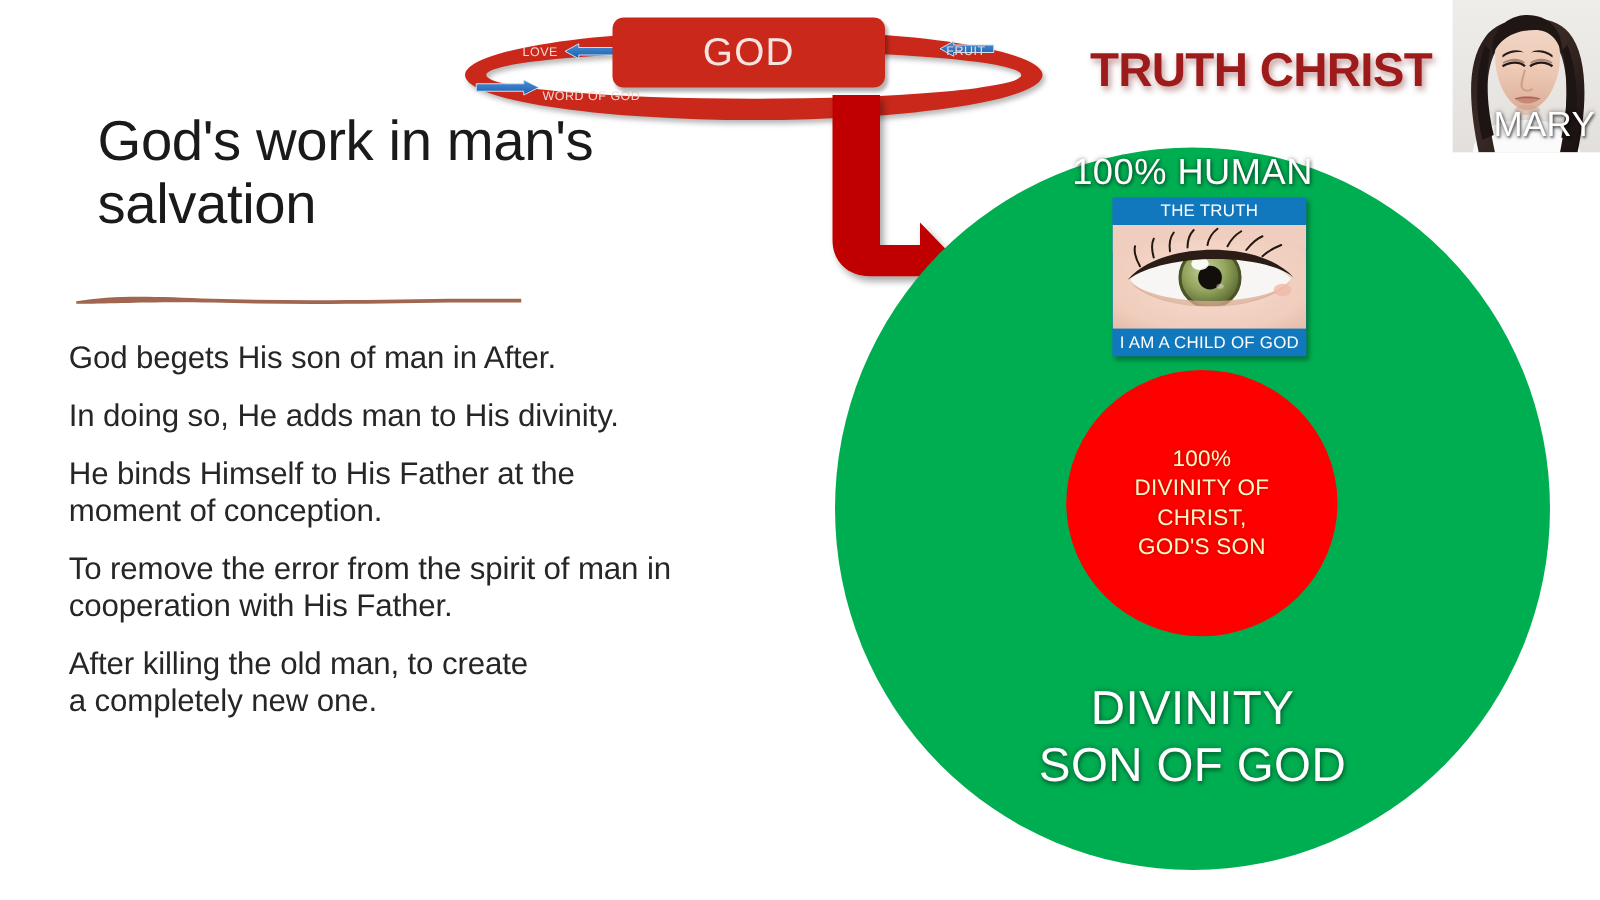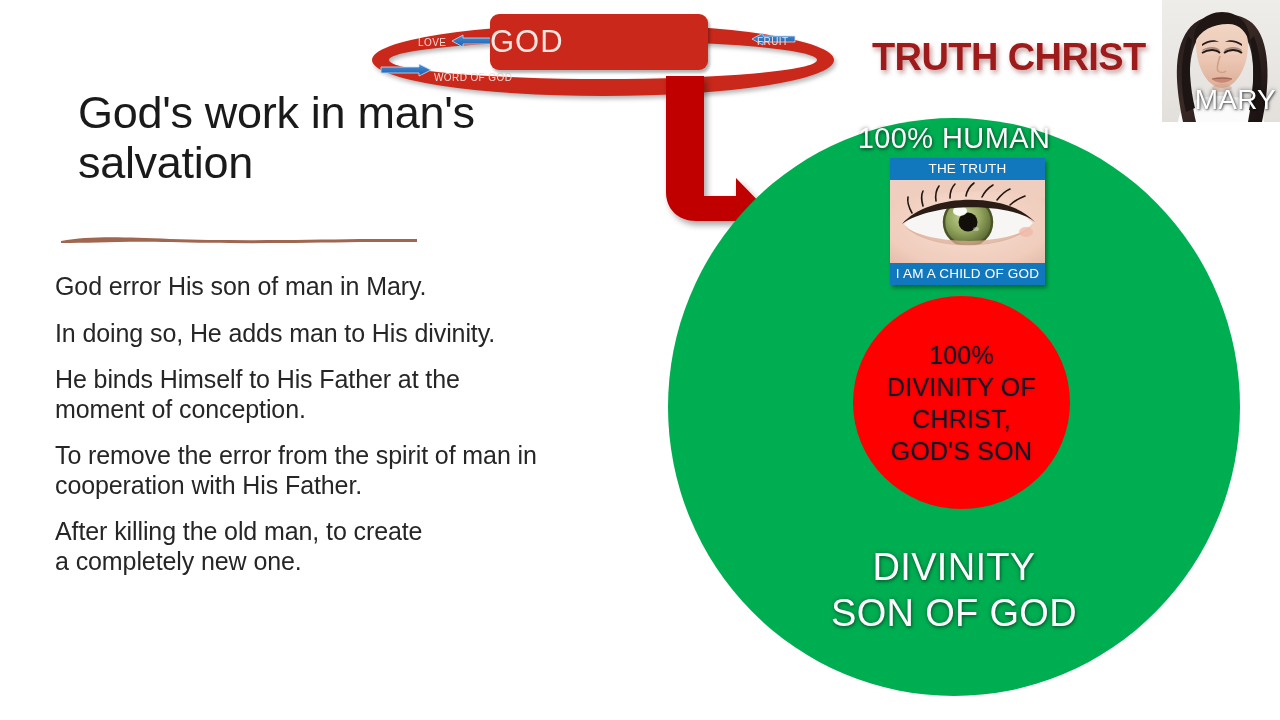--- a/index.html
+++ b/index.html
@@ -80,21 +80,21 @@
     position: absolute;
     left: 118px;
     top: 8px;
     width: 218px;
     height: 56px;
     background: #C9281A;
     border-radius: 9px;
     box-shadow: 2px 3px 3px rgba(0,0,0,0.30);
     display: flex;
     align-items: center;
-    justify-content: flex-start;
+    justify-content: center;
   }
   #god-label {
     color: #f6e4e0;
     font-size: 31px;
     letter-spacing: 1px;
   }
   .ring-label {
     position: absolute;
     color: #f3d9d4;
     font-size: 10px;
@@ -175,22 +175,22 @@
     width: 217px;
     height: 213px;
     border-radius: 50%;
     background: #FF0000;
     display: flex;
     flex-direction: column;
     align-items: center;
     justify-content: center;
   }
   .red-line {
-    color: #0f172a;
-    font-size: 25px;
+    color: #fef9c3;
+    font-size: 18px;
     line-height: 1.28;
     text-align: right;
     letter-spacing: 0.2px;
     text-shadow: 0 0 3px rgba(120,0,0,0.5);
   }
 
   
   #firstborn-block {
     position: absolute;
     left: 668px;
@@ -251,21 +251,21 @@
   <div id="title-block">
     <div class="slide-title">God's work in man's
 salvation</div>
   </div>
 
   <svg id="title-rule" viewBox="0 0 358 10" preserveAspectRatio="none">
     <path d="M1,7 C30,2 60,3 110,5 C170,7 240,6 300,5 C325,5 345,5 357,5 L357,8 C345,8 325,8 300,8 C240,9 170,10 110,8 C60,7 30,9 1,9 Z" fill="#A0664F"></path>
   </svg>
 
   <div id="body-block">
-    <div class="body-line">God error His son of man in Mary.</div>
+    <div class="body-line">God begets His son of man in After.</div>
     <div class="body-line">In doing so, He adds man to His divinity.</div>
     <div class="body-line">He binds Himself to His Father at the
 moment of conception.</div>
     <div class="body-line">To remove the error from the spirit of man in
 cooperation with His Father.</div>
     <div class="body-line">After killing the old man, to create
 a completely new one.</div>
   </div>
 
   <div id="god-group">

